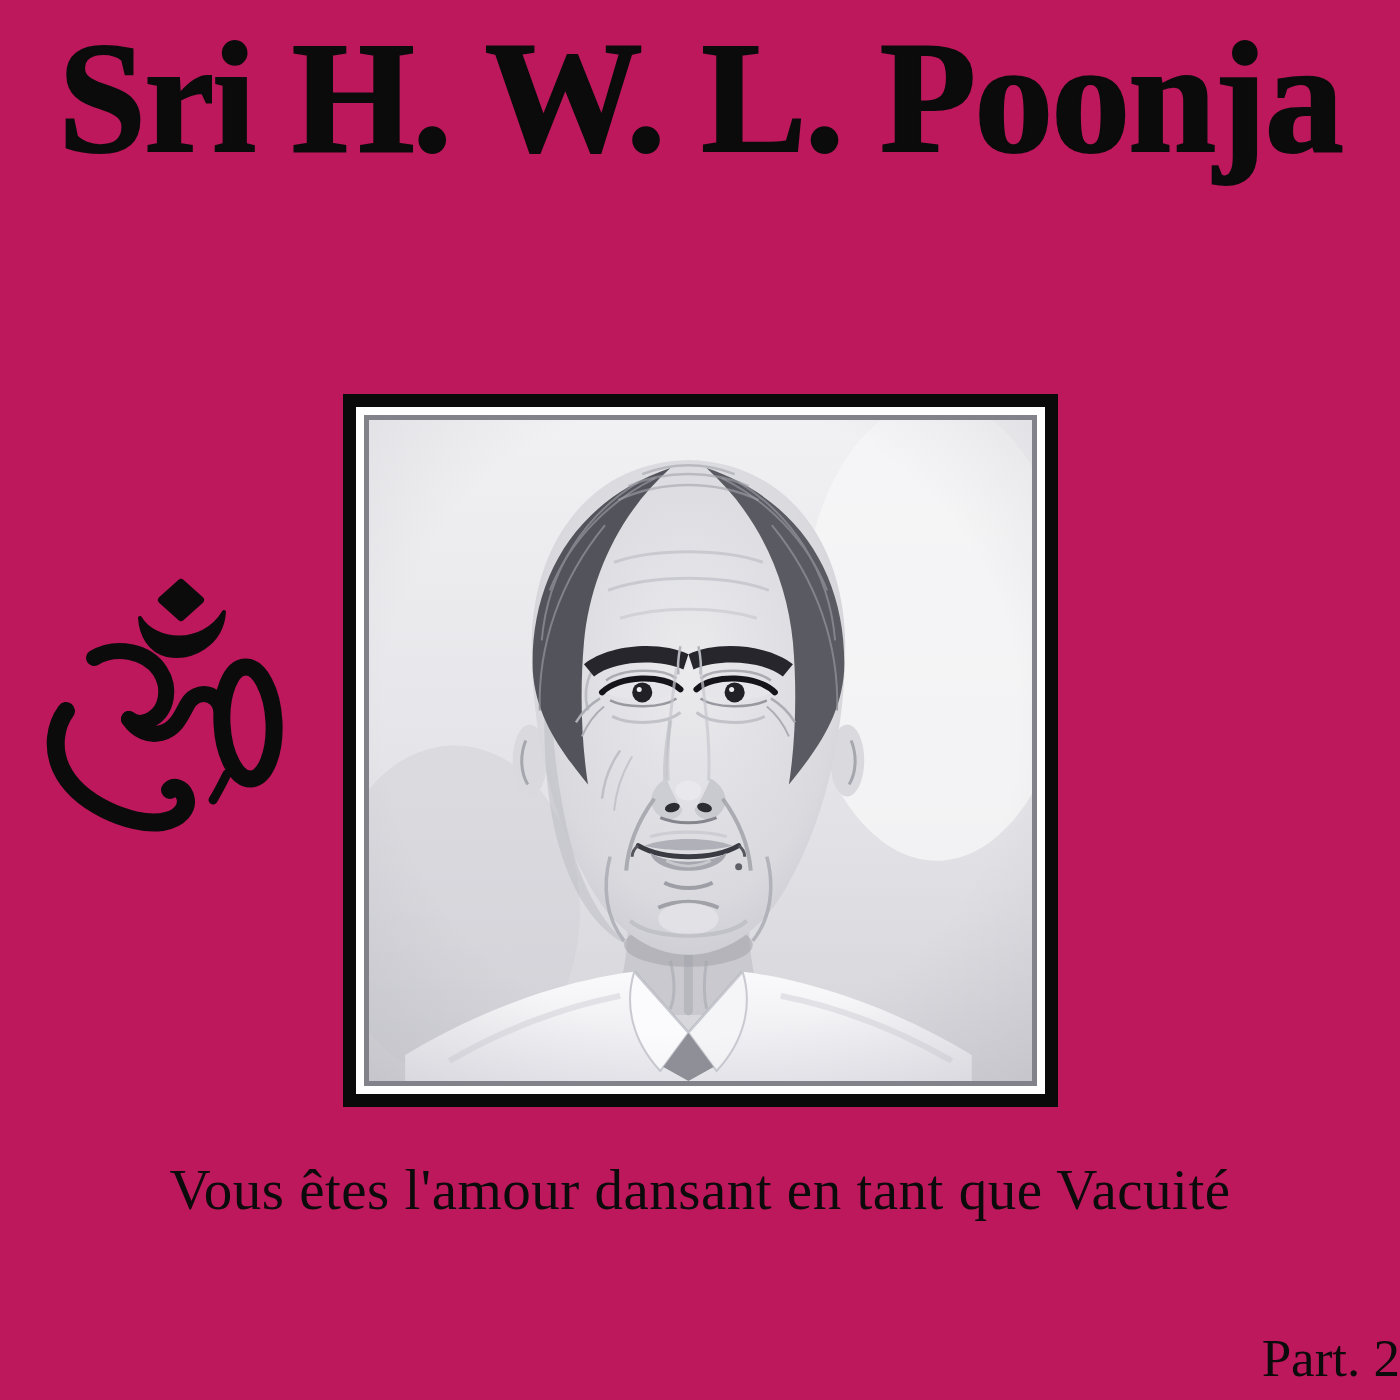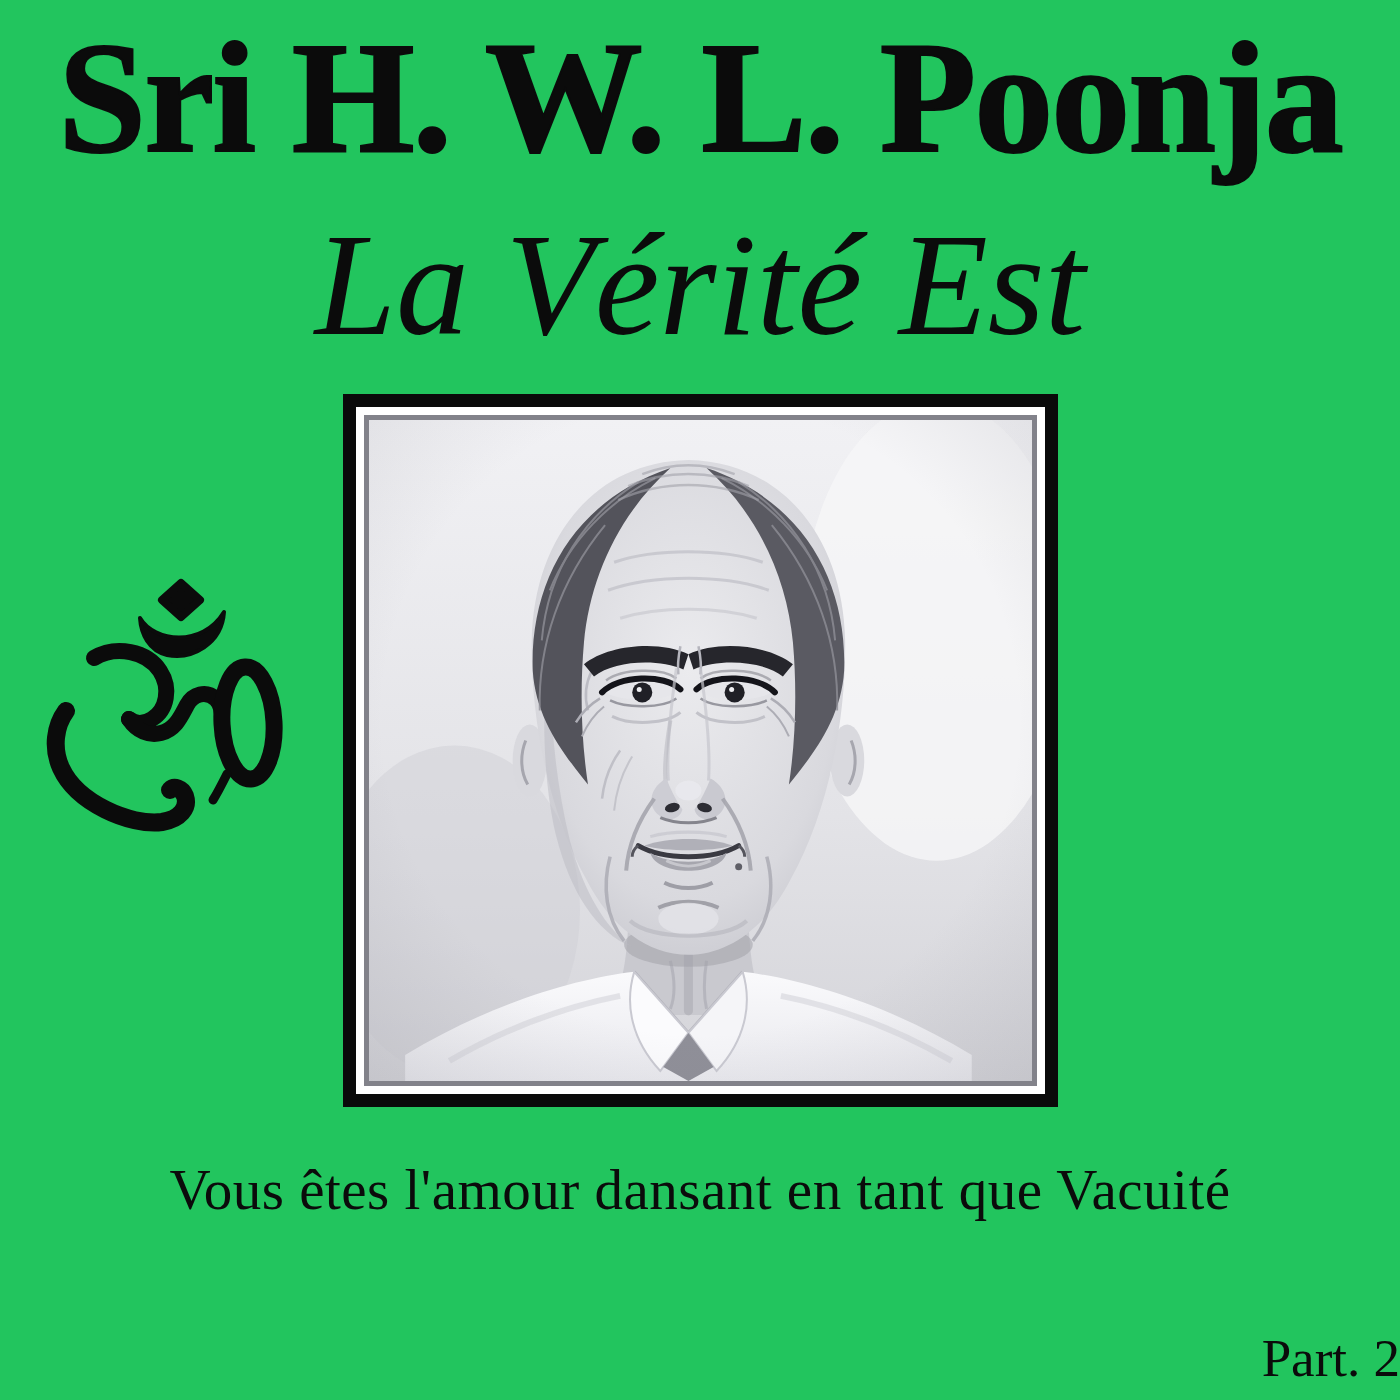--- a/index.html
+++ b/index.html
@@ -4,21 +4,21 @@
 <style>
   html, body {
     margin: 0;
     padding: 0;
     background: #ffffff;
   }
   .cover {
     position: relative;
     width: 1400px;
     height: 1400px;
-    background: #22c55e;
+    background: #be185d;
     overflow: hidden;
     font-family: "Liberation Serif", "DejaVu Serif", serif;
     color: #0b0b0b;
   }
   .title {
     position: absolute;
     top: 18px;
     left: 0;
     width: 1400px;
     text-align: center;
@@ -88,21 +88,20 @@
     line-height: 80px;
   }
 </style>
 </head>
 <body>
 
 <div class="cover">
 
   <div class="title">Sri H. W. L. Poonja</div>
 
-  <div class="subtitle">La Vérité Est</div>
 
   <div class="om">
     <svg viewBox="0 0 260 270" width="260" height="270" xmlns="http://www.w3.org/2000/svg">
       <g fill="none" stroke="#0b0b0b" stroke-linecap="round">
 
         <path d="M141,15 L160,32 L141,49 L122,32 Z" fill="#0b0b0b" stroke-width="8" stroke-linejoin="round"></path>
 
         <path d="M100,50 C114,74 162,80 184,44 C182,76 152,92 127,87 C109,83 101,66 100,50 Z" fill="#0b0b0b" stroke-width="4" stroke-linejoin="round"></path>
 
         <path d="M54,90 C76,77 107,83 120,103 C131,120 127,142 112,151 C104,156 95,156 89,151" stroke-width="16"></path>

